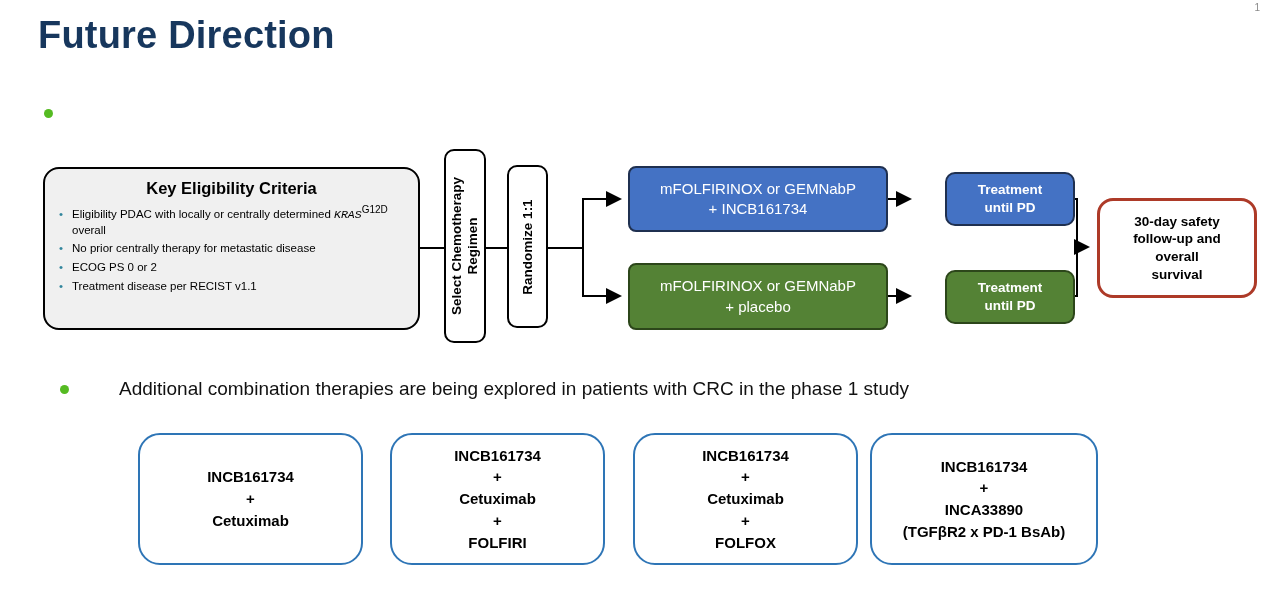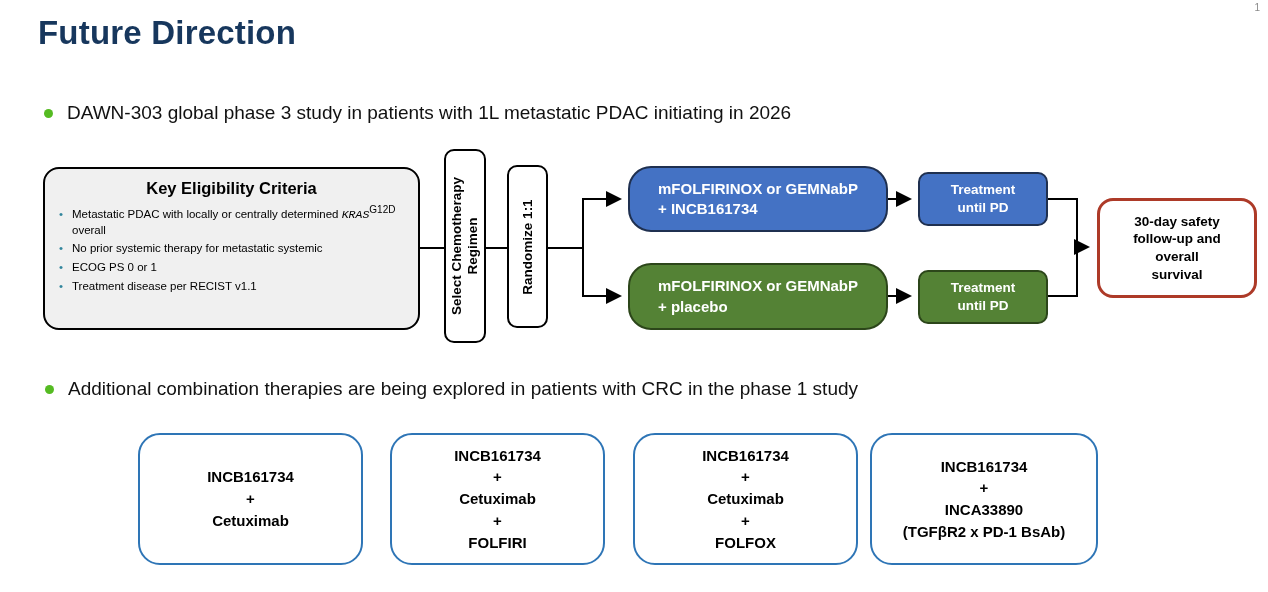--- a/index.html
+++ b/index.html
@@ -8,40 +8,40 @@
     width:1268px;height:592px;
     background:#ffffff;
     font-family:"Liberation Sans", sans-serif;
     overflow:hidden;
   }
   .abs{position:absolute;}
 
   
   #page-title{
     left:38px;top:14px;
-    font-size:33px;font-weight:bold;color:#17375d;
+    font-size:38px;font-weight:bold;color:#17375d;
     letter-spacing:.2px;
   }
   #page-number{
     right:8px;top:2px;
     font-size:10px;color:#8a8a8a;
   }
 
   
   .main-bullet{
     display:flex;align-items:flex-start;
     font-size:19px;color:#111;line-height:1.25;
   }
   .main-bullet .dot{
     width:9px;height:9px;border-radius:50%;
     background:#55bb22;flex:0 0 auto;
     margin:8px 14px 0 0;
   }
   #bullet-study{left:44px;top:101px;width:1180px;}
-  #bullet-additional{left:45px;top:377px;width:1180px;}
+  #bullet-additional{left:60px;top:377px;width:1180px;gap:36px;}
 
   
   #connectors{left:0;top:0;width:1268px;height:592px;z-index:0;}
 
   
   .flowbox{box-sizing:border-box;z-index:1;}
 
   #eligibility-box{
     left:43px;top:167px;width:377px;height:163px;
     background:#f0f0f0;border:2px solid #000;border-radius:16px;
@@ -71,36 +71,36 @@
   .vertical-box .vtext{
     position:absolute;left:50%;top:50%;
     transform:translate(-50%,-50%) rotate(-90deg);
     width:180px;text-align:center;
     font-size:13.5px;font-weight:bold;color:#000;line-height:1.15;
   }
   #randomize-box .vtext{width:150px;}
 
   .arm-box{
     display:flex;align-items:center;justify-content:center;
-    color:#fff;font-weight:bold;
-    white-space:pre-line;border-radius:23px;
+    text-align:center;color:#fff;font-weight:normal;
+    white-space:pre-line;border-radius:8px;
   }
   #arm-top{
     left:628px;top:166px;width:260px;height:66px;
     background:#4472c4;border:2px solid #1f3050;font-size:15px;line-height:1.35;
   }
   #arm-bottom{
     left:628px;top:263px;width:260px;height:67px;
     background:#548235;border:2px solid #2c461a;font-size:15px;line-height:1.35;
   }
   .treat-box{
     display:flex;align-items:center;justify-content:center;
     text-align:center;color:#fff;font-weight:bold;
     white-space:pre-line;border-radius:10px;
-    font-size:13.5px;line-height:1.3;
+    font-size:13.5px;line-height:1.3;margin-left:27px;
   }
   #treat-top{
     left:918px;top:172px;width:130px;height:54px;
     background:#4472c4;border:2px solid #1f3050;
   }
   #treat-bottom{
     left:918px;top:270px;width:130px;height:54px;
     background:#548235;border:2px solid #2c461a;
   }
   #outcome-box{
@@ -147,36 +147,35 @@
       <line x1="1077" y1="198" x2="1077" y2="297"></line>
       <line x1="1077" y1="247" x2="1088" y2="247" marker-end="url(#arrow)"></line>
     </g>
   </svg>
 
   <div id="page-title" class="abs">Future Direction</div>
   <div id="page-number" class="abs">1</div>
 
   <div id="bullet-study" class="abs main-bullet">
     <span class="dot"></span>
-    <span>DAWN-303 global phase 3 study in patients with 1L metastatic PDAC initiating in 2026</span>
   </div>
 
   <div id="eligibility-box" class="abs flowbox">
     <div id="eligibility-title">Key Eligibility Criteria</div>
     <div class="elig-item">
       <span class="tick">•</span>
-      <span>Metastatic PDAC with locally or centrally determined </span><span class="gene-italic">KRAS</span><span class="gene-sup">G12D</span><span> overall</span>
-    </div>
-    <div class="elig-item">
-      <span class="tick">•</span>
-      <span>No prior systemic therapy for metastatic systemic</span>
-    </div>
-    <div class="elig-item">
-      <span class="tick">•</span>
-      <span>ECOG PS 0 or 1</span>
+      <span>Eligibility PDAC with locally or centrally determined </span><span class="gene-italic">KRAS</span><span class="gene-sup">G12D</span><span> overall</span>
+    </div>
+    <div class="elig-item">
+      <span class="tick">•</span>
+      <span>No prior centrally therapy for metastatic disease</span>
+    </div>
+    <div class="elig-item">
+      <span class="tick">•</span>
+      <span>ECOG PS 0 or 2</span>
     </div>
     <div class="elig-item">
       <span class="tick">•</span>
       <span>Treatment disease per RECIST v1.1</span>
     </div>
   </div>
 
   <div id="select-regimen-box" class="abs flowbox vertical-box">
     <div class="vtext">Select Chemotherapy Regimen</div>
   </div>

